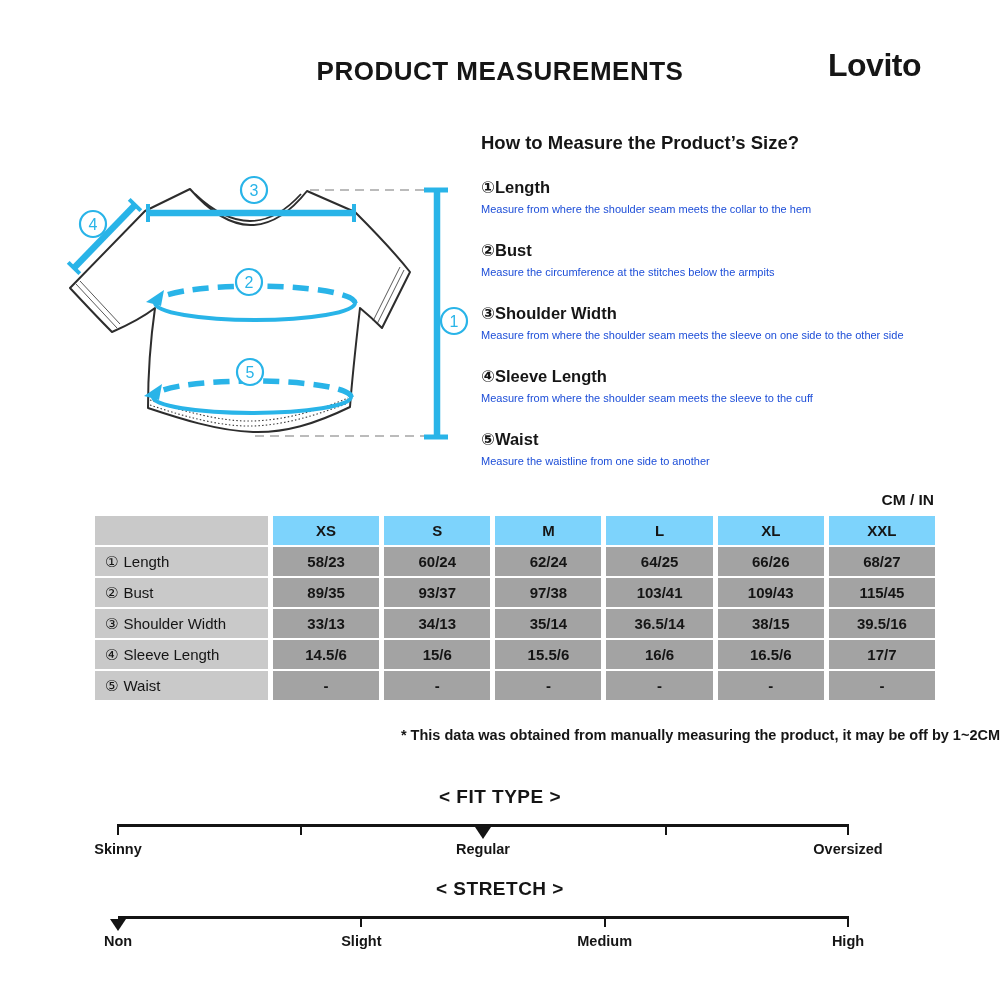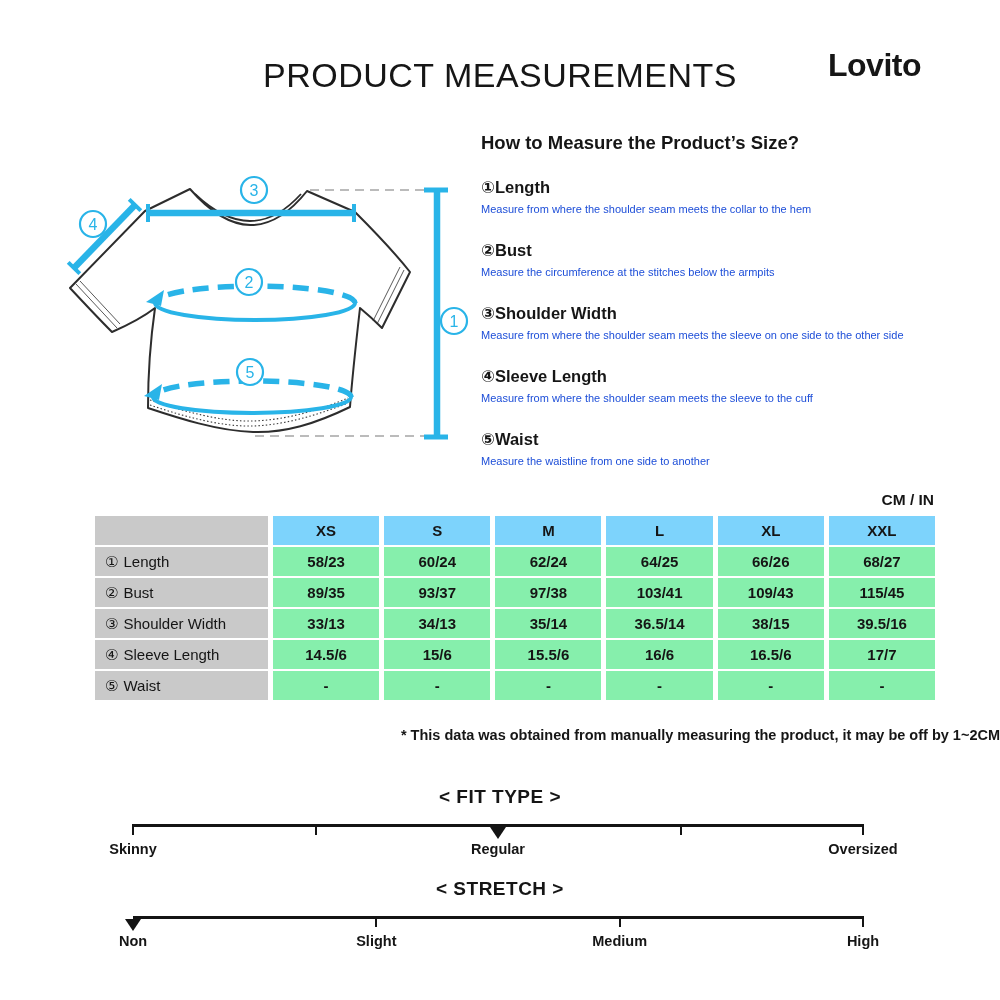--- a/index.html
+++ b/index.html
@@ -1,45 +1,45 @@
 <!DOCTYPE html>
 <html><head>
 <meta charset="utf-8">
 <style>
   html,body{margin:0;padding:0;background:#fff;}
   body{width:1000px;height:1000px;position:relative;font-family:"Liberation Sans","DejaVu Sans",sans-serif;color:#151515;}
   .page{position:absolute;inset:0;width:1000px;height:1000px;overflow:hidden;background:#fff;}
 
   .page-title{position:absolute;top:56px;left:0;width:100%;text-align:center;
-    font-size:34px;font-weight:400;letter-spacing:.5px;color:#161616;}
+    font-size:26px;font-weight:700;letter-spacing:.5px;color:#161616;}
   .brand{position:absolute;top:47px;right:79px;font-size:32px;font-weight:800;letter-spacing:-.5px;color:#161616;}
 
   .diagram{position:absolute;left:60px;top:160px;}
 
   .howto{position:absolute;left:481px;top:132px;width:458px;}
   .howto h2{margin:0 0 21px 0;font-size:18.5px;font-weight:700;color:#161616;}
   .hl{font-size:16.5px;font-weight:700;line-height:24px;color:#161616;margin-top:18px;}
   .hd{font-size:11px;font-weight:400;line-height:21px;color:#1d4ed8;}
 
   .units{position:absolute;top:491px;right:66px;font-size:15.5px;font-weight:700;}
 
   .size-table{position:absolute;left:95px;top:516px;width:840px;display:grid;
     grid-template-columns:173px repeat(6,1fr);column-gap:5px;row-gap:2px;}
   .cell{height:29px;display:flex;align-items:center;justify-content:center;font-size:15px;}
   .th{background:#7dd3fc;font-weight:700;}
   .tl{background:#c9c9c9;font-weight:400;justify-content:flex-start;padding-left:10px;gap:5px;box-sizing:border-box;}
-  .td{background:#86efac;font-weight:700;}
+  .td{background:#a3a3a3;font-weight:700;}
 
   .footnote{position:absolute;top:727px;left:0;width:100%;text-align:right;
     font-size:14.5px;font-weight:700;color:#161616;}
 
   .sl-title{position:absolute;left:0;width:100%;text-align:center;font-size:19px;font-weight:800;letter-spacing:.5px;}
   .sl-title.fit{top:786px;}
   .sl-title.stretch{top:878px;}
-  .slider{position:absolute;left:133px;width:730px;height:50px;}
+  .slider{position:absolute;left:118px;width:730px;height:50px;}
   .slider.fit{top:824px;}
   .slider.stretch{top:916px;}
   .sl-line{position:absolute;left:0;top:0;width:100%;height:3px;background:#141414;}
   .sl-tick{position:absolute;top:0;width:2px;height:11px;background:#141414;margin-left:-1px;}
   .sl-marker{position:absolute;top:3px;width:0;height:0;margin-left:-8px;
     border-left:8px solid transparent;border-right:8px solid transparent;border-top:12px solid #141414;}
   .sl-label{position:absolute;top:17px;transform:translateX(-50%);font-size:14.5px;font-weight:700;white-space:nowrap;}
 
   
   .shirt{fill:#fff;stroke:#2d2d2d;stroke-width:2;stroke-linejoin:round;}

